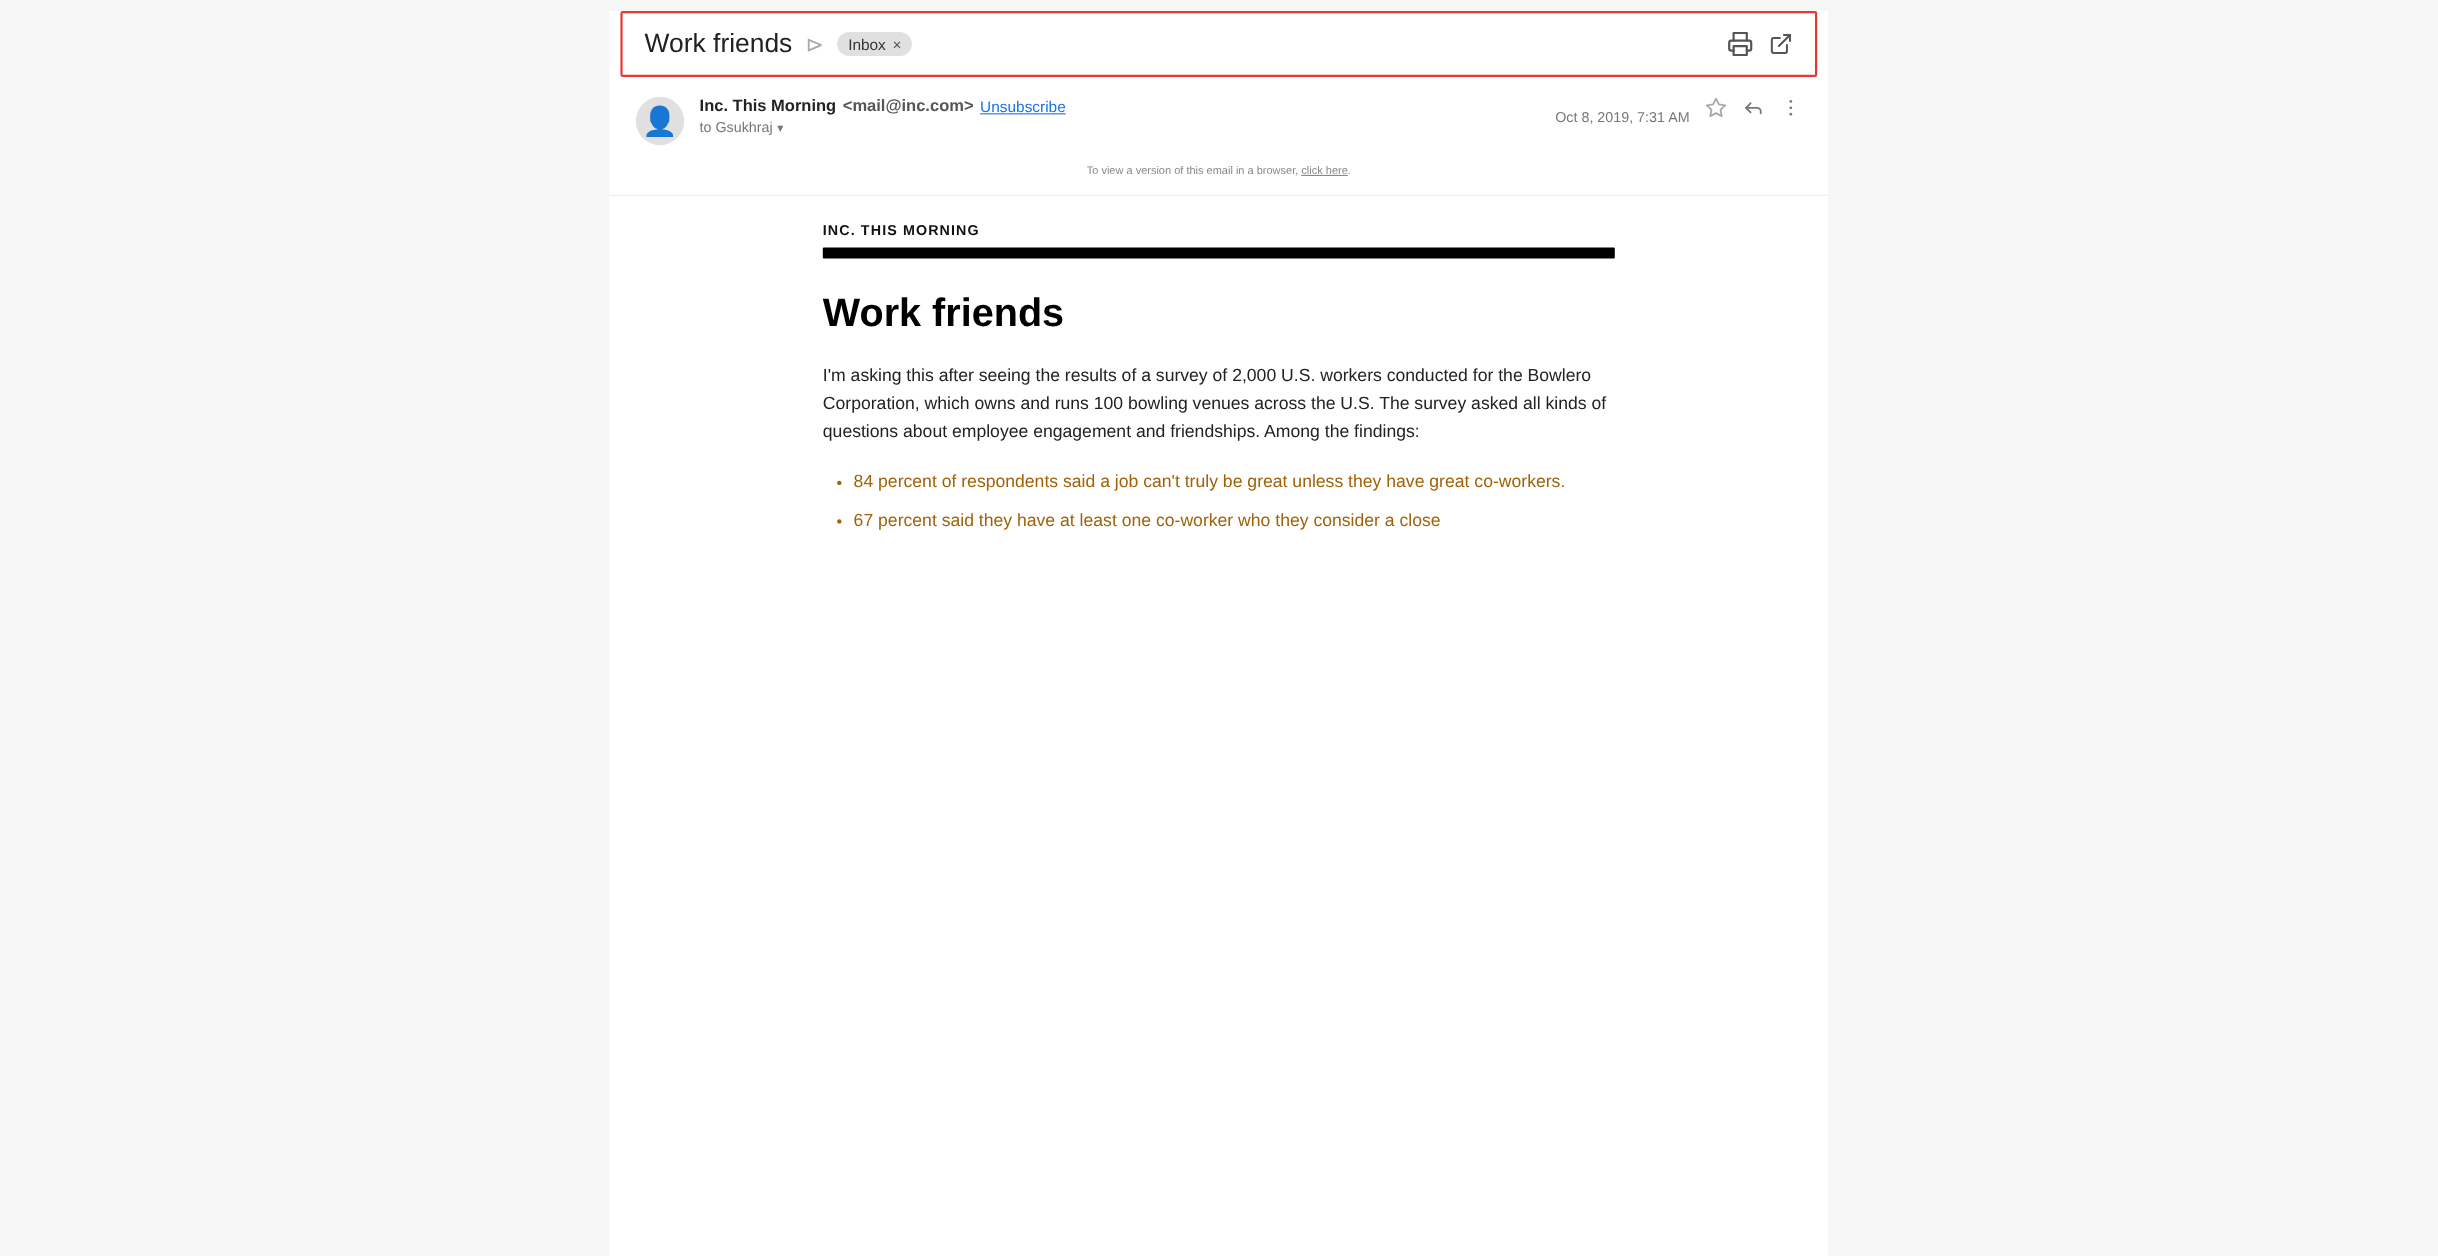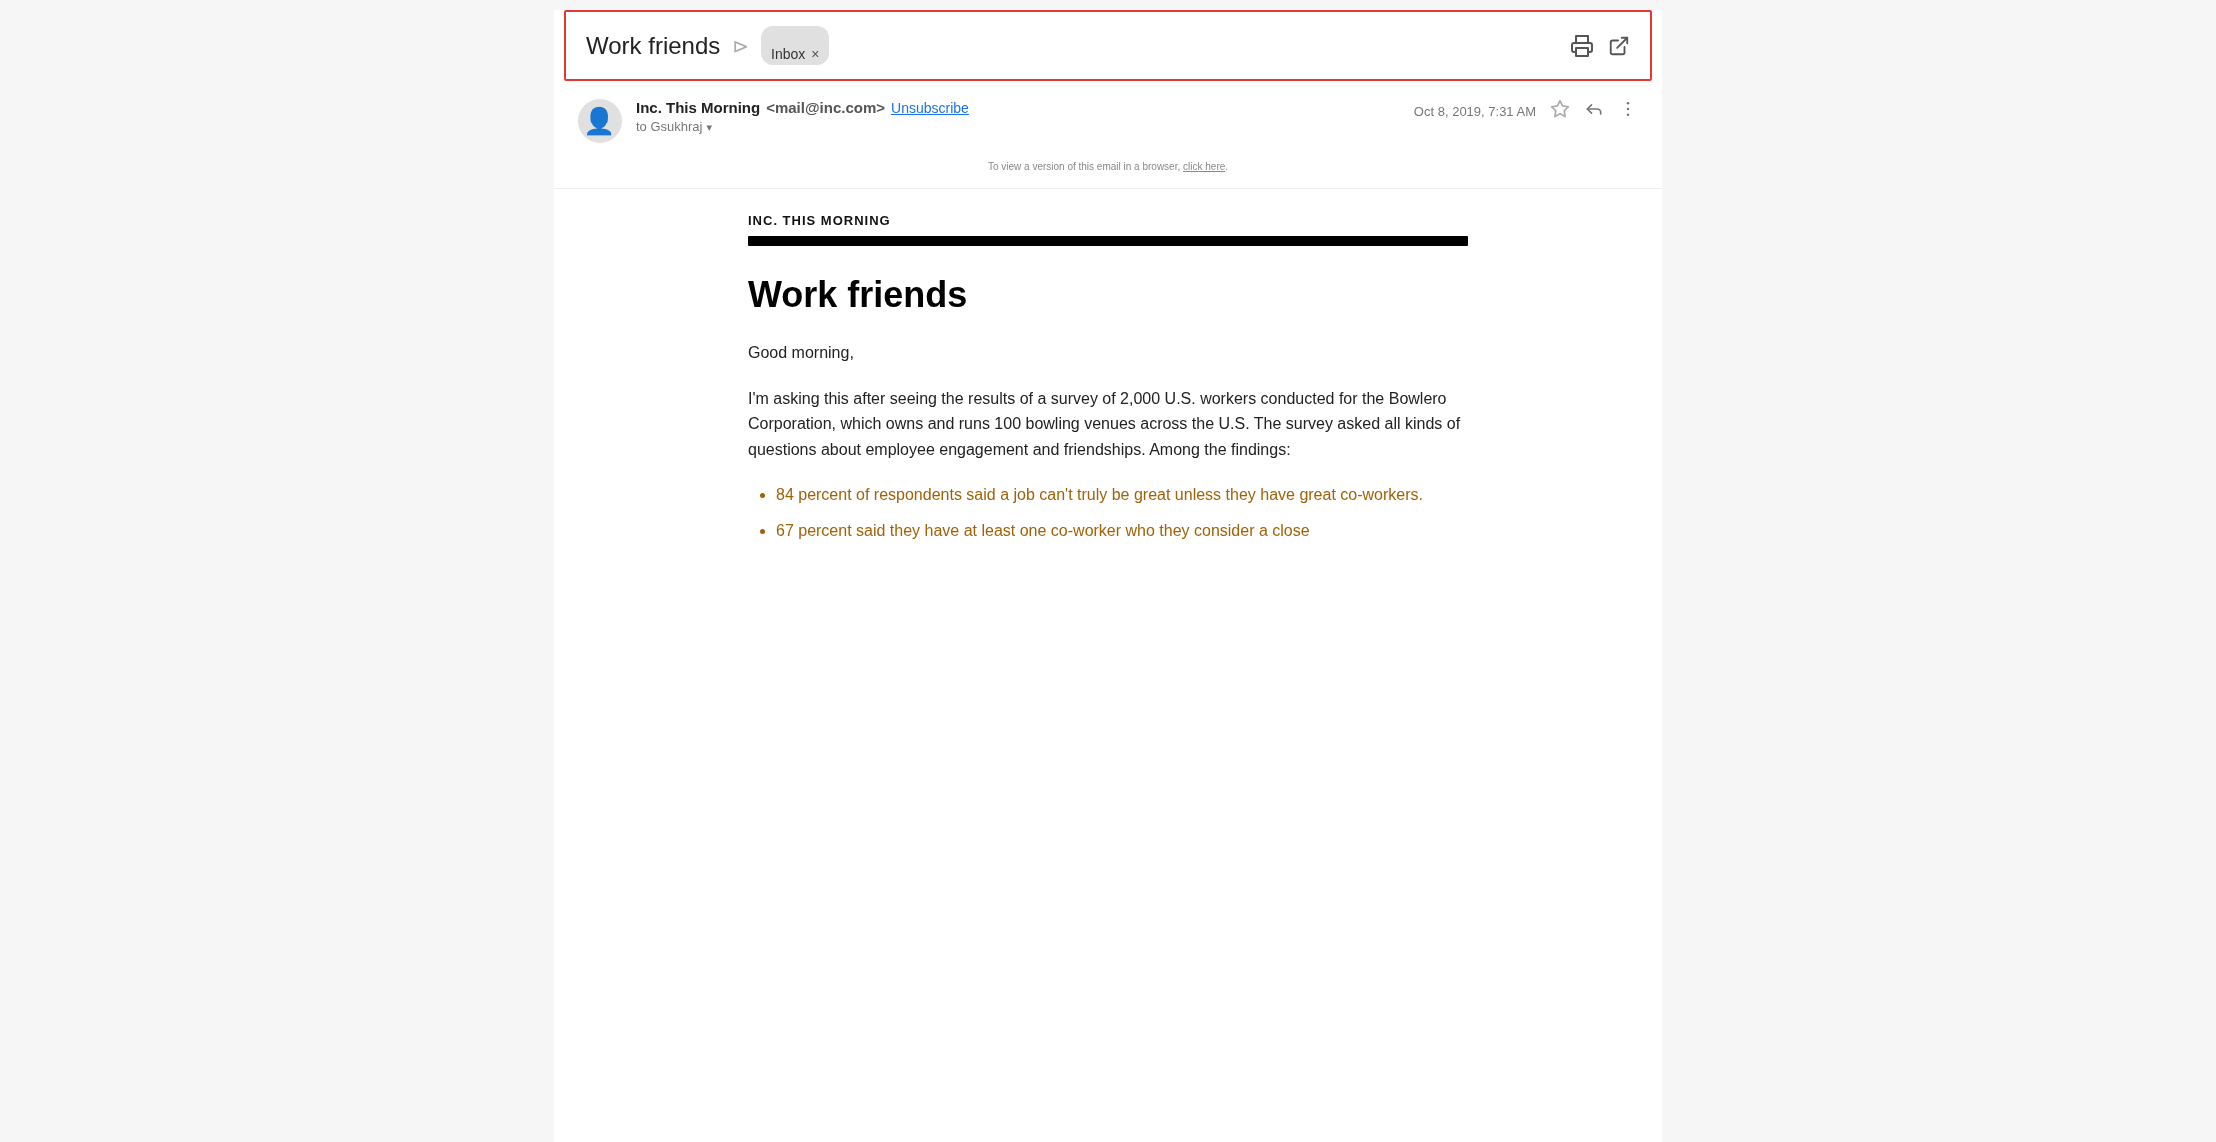--- a/index.html
+++ b/index.html
@@ -51,21 +51,21 @@
       font-size: 20px;
       margin: 0 2px;
     }
 
     .inbox-badge {
       display: flex;
       align-items: center;
       gap: 4px;
       background: #e0e0e0;
       border-radius: 12px;
-      padding: 20px 10px 3px 10px;
+      padding: 3px 10px 3px 10px;
       font-size: 14px;
       color: #333;
     }
 
     .inbox-badge-x {
       cursor: pointer;
       color: #555;
       font-size: 14px;
       margin-left: 2px;
     }
@@ -148,21 +148,21 @@
       cursor: pointer;
     }
 
     .chevron-down {
       font-size: 11px;
       color: #777;
     }
 
     .sender-meta {
       display: flex;
-      align-items: center;
+      align-items: flex-end;
       gap: 14px;
       margin-left: auto;
     }
 
     .email-date {
       font-size: 13px;
       color: #777;
       white-space: nowrap;
     }
 
@@ -316,21 +316,20 @@
 
   <div class="browser-notice">
     <span>To view a version of this email in a browser,</span>
     <a>click here</a><span>.</span>
   </div>
 
   <div class="email-body">
     <div class="newsletter-brand">INC. THIS MORNING</div>
     <div class="black-bar"></div>
     <h1 class="email-headline">Work friends</h1>
-    <p class="email-paragraph">Good morning,</p>
     <p class="email-paragraph">I'm asking this after seeing the results of a survey of 2,000 U.S. workers conducted for the Bowlero Corporation, which owns and runs 100 bowling venues across the U.S. The survey asked all kinds of questions about employee engagement and friendships. Among the findings:</p>
     <ul class="email-list">
       <li>84 percent of respondents said a job can't truly be great unless they have great co-workers.</li>
       <li>67 percent said they have at least one co-worker who they consider a close</li>
     </ul>
   </div>
 
 </div>
 
 </body></html>

